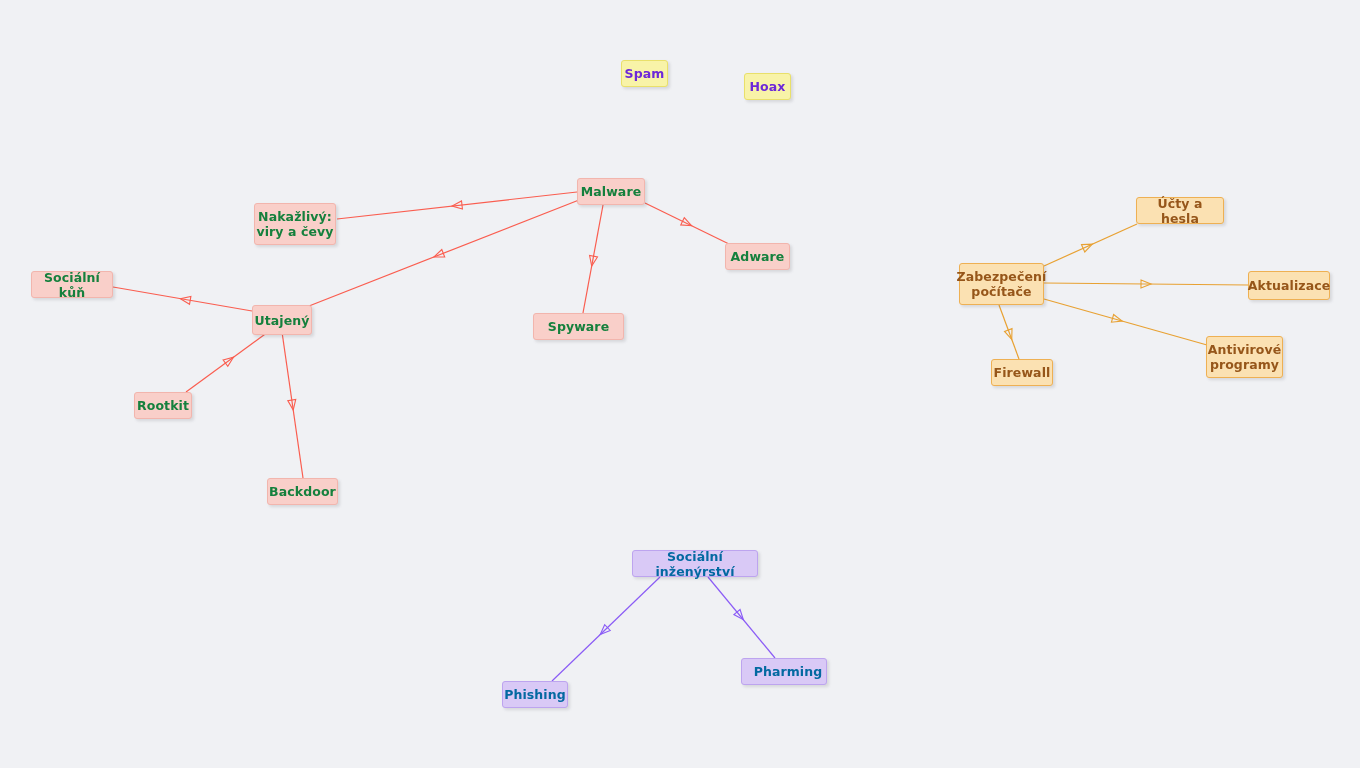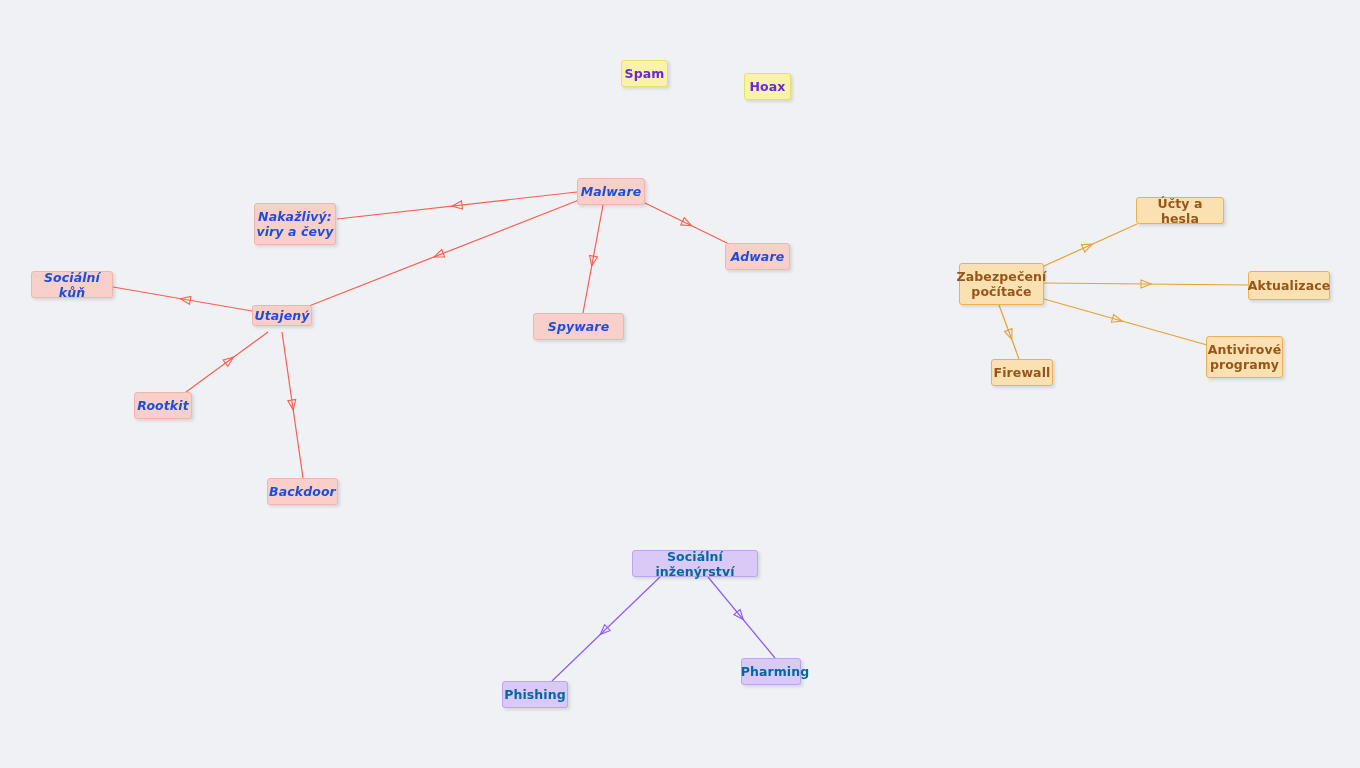--- a/index.html
+++ b/index.html
@@ -36,22 +36,21 @@
     font-size: 12.5px;
     font-weight: bold;
     line-height: 15px;
     letter-spacing: 0.1px;
     white-space: pre-line;
     box-shadow: 2px 2px 3px rgba(80, 80, 90, 0.16);
   }
   .node.c-red {
     background: #f9cfc9;
     border-color: #f2b5ad;
-    color: #1d4ed8;
-    font-style: italic;
+    color: #15803d;
   }
   .node.c-orange {
     background: #fbe1b2;
     border-color: #eeb053;
     color: #96561a;
   }
   .node.c-yellow {
     background: #f8f3a8;
     border-color: #e9e06a;
     color: #6d28d9;
@@ -122,27 +121,27 @@
     </svg>
   <div id="node-layer">
       <div class="node c-yellow" style="left: 621px; top: 60px; width: 47px; height: 27px;">Spam</div>
       <div class="node c-yellow" style="left: 744px; top: 73px; width: 47px; height: 27px;">Hoax</div>
       <div class="node c-red" style="left: 577px; top: 178px; width: 68px; height: 27px;">Malware</div>
       <div class="node c-red" style="left: 254px; top: 203px; width: 82px; height: 42px;">Nakažlivý:
 viry a čevy</div>
       <div class="node c-red" style="left: 725px; top: 243px; width: 65px; height: 27px;">Adware</div>
       <div class="node c-red" style="left: 533px; top: 313px; width: 91px; height: 27px;">Spyware</div>
       <div class="node c-red" style="left: 31px; top: 271px; width: 82px; height: 27px;">Sociální kůň</div>
-      <div class="node c-red" style="left: 252px; top: 305px; width: 60px; height: 21px;">Utajený</div>
+      <div class="node c-red" style="left: 252px; top: 305px; width: 60px; height: 30px;">Utajený</div>
       <div class="node c-red" style="left: 134px; top: 392px; width: 58px; height: 27px;">Rootkit</div>
       <div class="node c-red" style="left: 267px; top: 478px; width: 71px; height: 27px;">Backdoor</div>
       <div class="node c-orange" style="left: 959px; top: 263px; width: 85px; height: 42px;">Zabezpečení
 počítače</div>
       <div class="node c-orange" style="left: 1136px; top: 197px; width: 88px; height: 27px;">Účty a hesla</div>
       <div class="node c-orange" style="left: 1248px; top: 271px; width: 82px; height: 29px;">Aktualizace</div>
       <div class="node c-orange" style="left: 1206px; top: 336px; width: 77px; height: 42px;">Antivirové
 programy</div>
       <div class="node c-orange" style="left: 991px; top: 359px; width: 62px; height: 27px;">Firewall</div>
       <div class="node c-purple" style="left: 632px; top: 550px; width: 126px; height: 27px;">Sociální inženýrství</div>
       <div class="node c-purple" style="left: 502px; top: 681px; width: 66px; height: 27px;">Phishing</div>
-      <div class="node c-purple" style="left: 741px; top: 658px; width: 60px; height: 27px; padding-left: 8px;">Pharming</div>
+      <div class="node c-purple" style="left: 741px; top: 658px; width: 86px; height: 27px; padding-left: 8px;">Pharming</div>
     </div>
 </div>
 
 </body></html>

